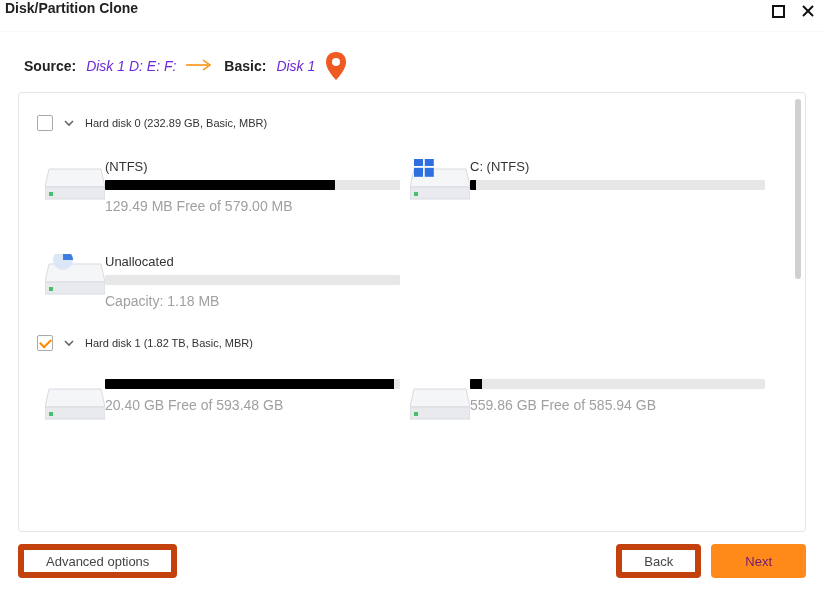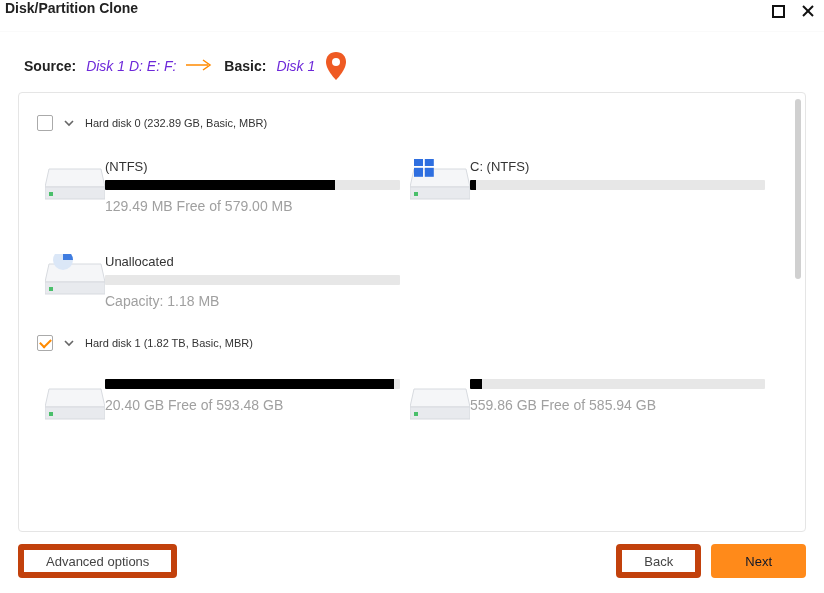--- a/index.html
+++ b/index.html
@@ -118,21 +118,21 @@
     border:6px solid #c2410c;
     background:#fff;
     color:#444;
     font-size:13px;
     display:inline-flex; align-items:center; justify-content:center;
     cursor:pointer;
   }
   .btn.primary {
     background:#ff8a1a;
     border-color:#ff8a1a;
-    color:#0f172a;
+    color:#701a75;
     padding: 0 28px;
   }
   .footer .spacer { flex:1; }
 </style>
 </head>
 <body>
 
 <div class="titlebar">
   <div class="title">Disk/Partition Clone</div>
   <div class="spacer"></div>

